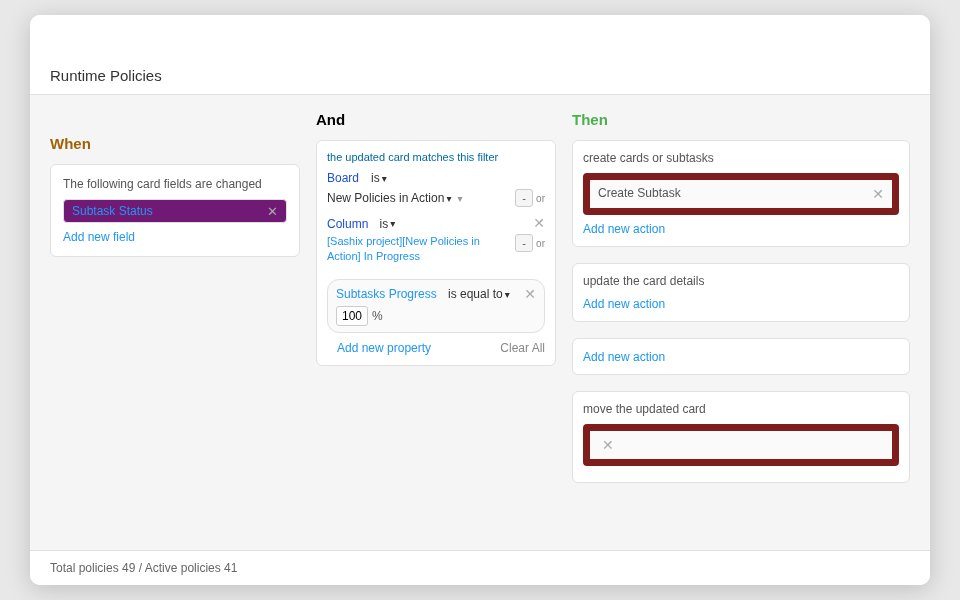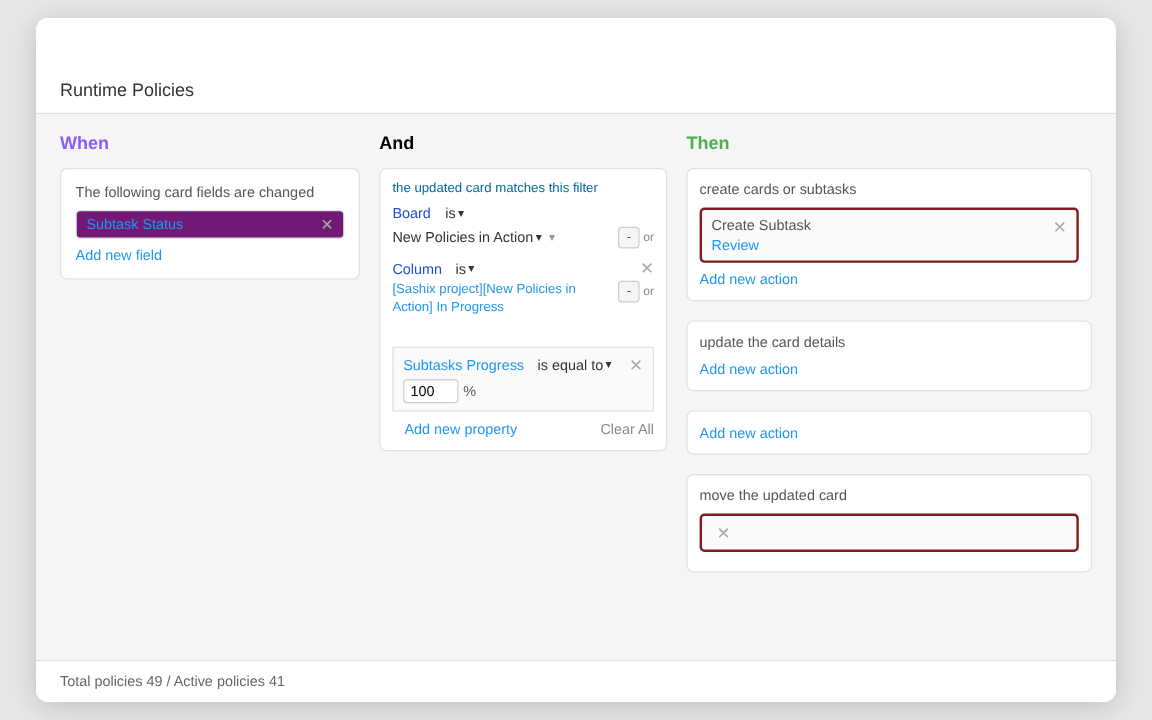--- a/index.html
+++ b/index.html
@@ -51,21 +51,21 @@
       gap: 8px;
     }
     .column-when { width: 250px; }
     .column-and { width: 240px; }
     .column-then { flex: 1; }
     .column-header {
       font-size: 15px;
       font-weight: 600;
       margin-bottom: 4px;
     }
-    .column-header.when { color: #8b5cf6; }
+    .column-header.when { color: #a16207; margin-top: 24px; }
     .column-header.and { color: #000000; }
     .column-header.then { color: #4CAF50; }
     .section-box {
       background: #fff;
       border: 1px solid #e0e0e0;
       border-radius: 6px;
       padding: 12px;
     }
     .section-title {
       font-size: 12px;
@@ -179,21 +179,21 @@
     .property-condition::after {
       content: '▾';
       font-size: 10px;
     }
     .property-input {
       display: flex;
       align-items: center;
       gap: 4px;
     }
     .percent-input {
-      width: 46px;
+      width: 32px;
       border: 1px solid #ccc;
       border-radius: 3px;
       padding: 2px 5px;
       font-size: 12px;
     }
     .percent-sym {
       font-size: 12px;
       color: #555;
     }
     .filter-actions {
@@ -218,21 +218,21 @@
       margin-bottom: 8px;
     }
     .then-section-title {
       font-size: 12px;
       color: #555;
       margin-bottom: 8px;
       font-weight: 400;
     }
     .action-item {
       background: #fafafa;
-      border: 2px solid #7f1d1d;
+      border: 7px solid #7f1d1d;
       border-radius: 4px;
       padding: 6px 8px;
       margin-bottom: 6px;
       display: flex;
       align-items: flex-start;
       justify-content: space-between;
     }
     .action-item-content { flex: 1; }
     .action-item-label {
       font-size: 12px;
@@ -300,29 +300,29 @@
           </div>
 
           <div style="display:flex; align-items:center; justify-content:space-between; margin-bottom:3px;">
             <div>
               <span class="filter-label">Column</span>
               <span style="width:4px; display:inline-block;"></span>
               <span class="filter-dropdown">is</span>
             </div>
             <span class="close-btn">✕</span>
           </div>
-          <div class="filter-row" style="margin-bottom:24px; align-items:flex-start;">
+          <div class="filter-row" style="margin-bottom:14px; align-items:flex-start;">
             <span style="font-size:11px; color:#2196F3; flex:1; line-height:1.4;">[Sashix project][New Policies in Action] In Progress</span>
             <div class="filter-controls" style="flex-shrink:0; margin-left:4px;">
               <div class="mini-btn">-</div>
               <span class="or-label">or</span>
             </div>
           </div>
 
-          <div style="border: 1px solid #e0e0e0; border-radius:0; padding:6px 8px; background:#fafafa; margin-bottom:6px;">
+          <div style="border: 1px solid #e0e0e0; border-radius:12px; padding:6px 8px; background:#fafafa; margin-bottom:6px;">
             <div style="display:flex; align-items:center; justify-content:space-between; margin-bottom:4px;">
               <div>
                 <span style="color:#2196F3; font-size:12px;">Subtasks Progress</span>
                 <span style="width:4px; display:inline-block;"></span>
                 <span class="property-condition">is equal to</span>
               </div>
               <span class="close-btn">✕</span>
             </div>
             <div class="property-input">
               <input class="percent-input" value="100" style="">
@@ -338,21 +338,20 @@
       </div>
 
       <div class="column column-then">
         <div class="column-header then">Then</div>
 
         <div class="then-section">
           <div class="then-section-title">create cards or subtasks</div>
           <div class="action-item">
             <div class="action-item-content">
               <div class="action-item-label">Create Subtask</div>
-              <div class="action-item-value">Review</div>
             </div>
             <span class="close-btn">✕</span>
           </div>
           <a class="add-link">Add new action</a>
         </div>
 
         <div class="then-section">
           <div class="then-section-title">update the card details</div>
           <a class="add-link">Add new action</a>
         </div>

